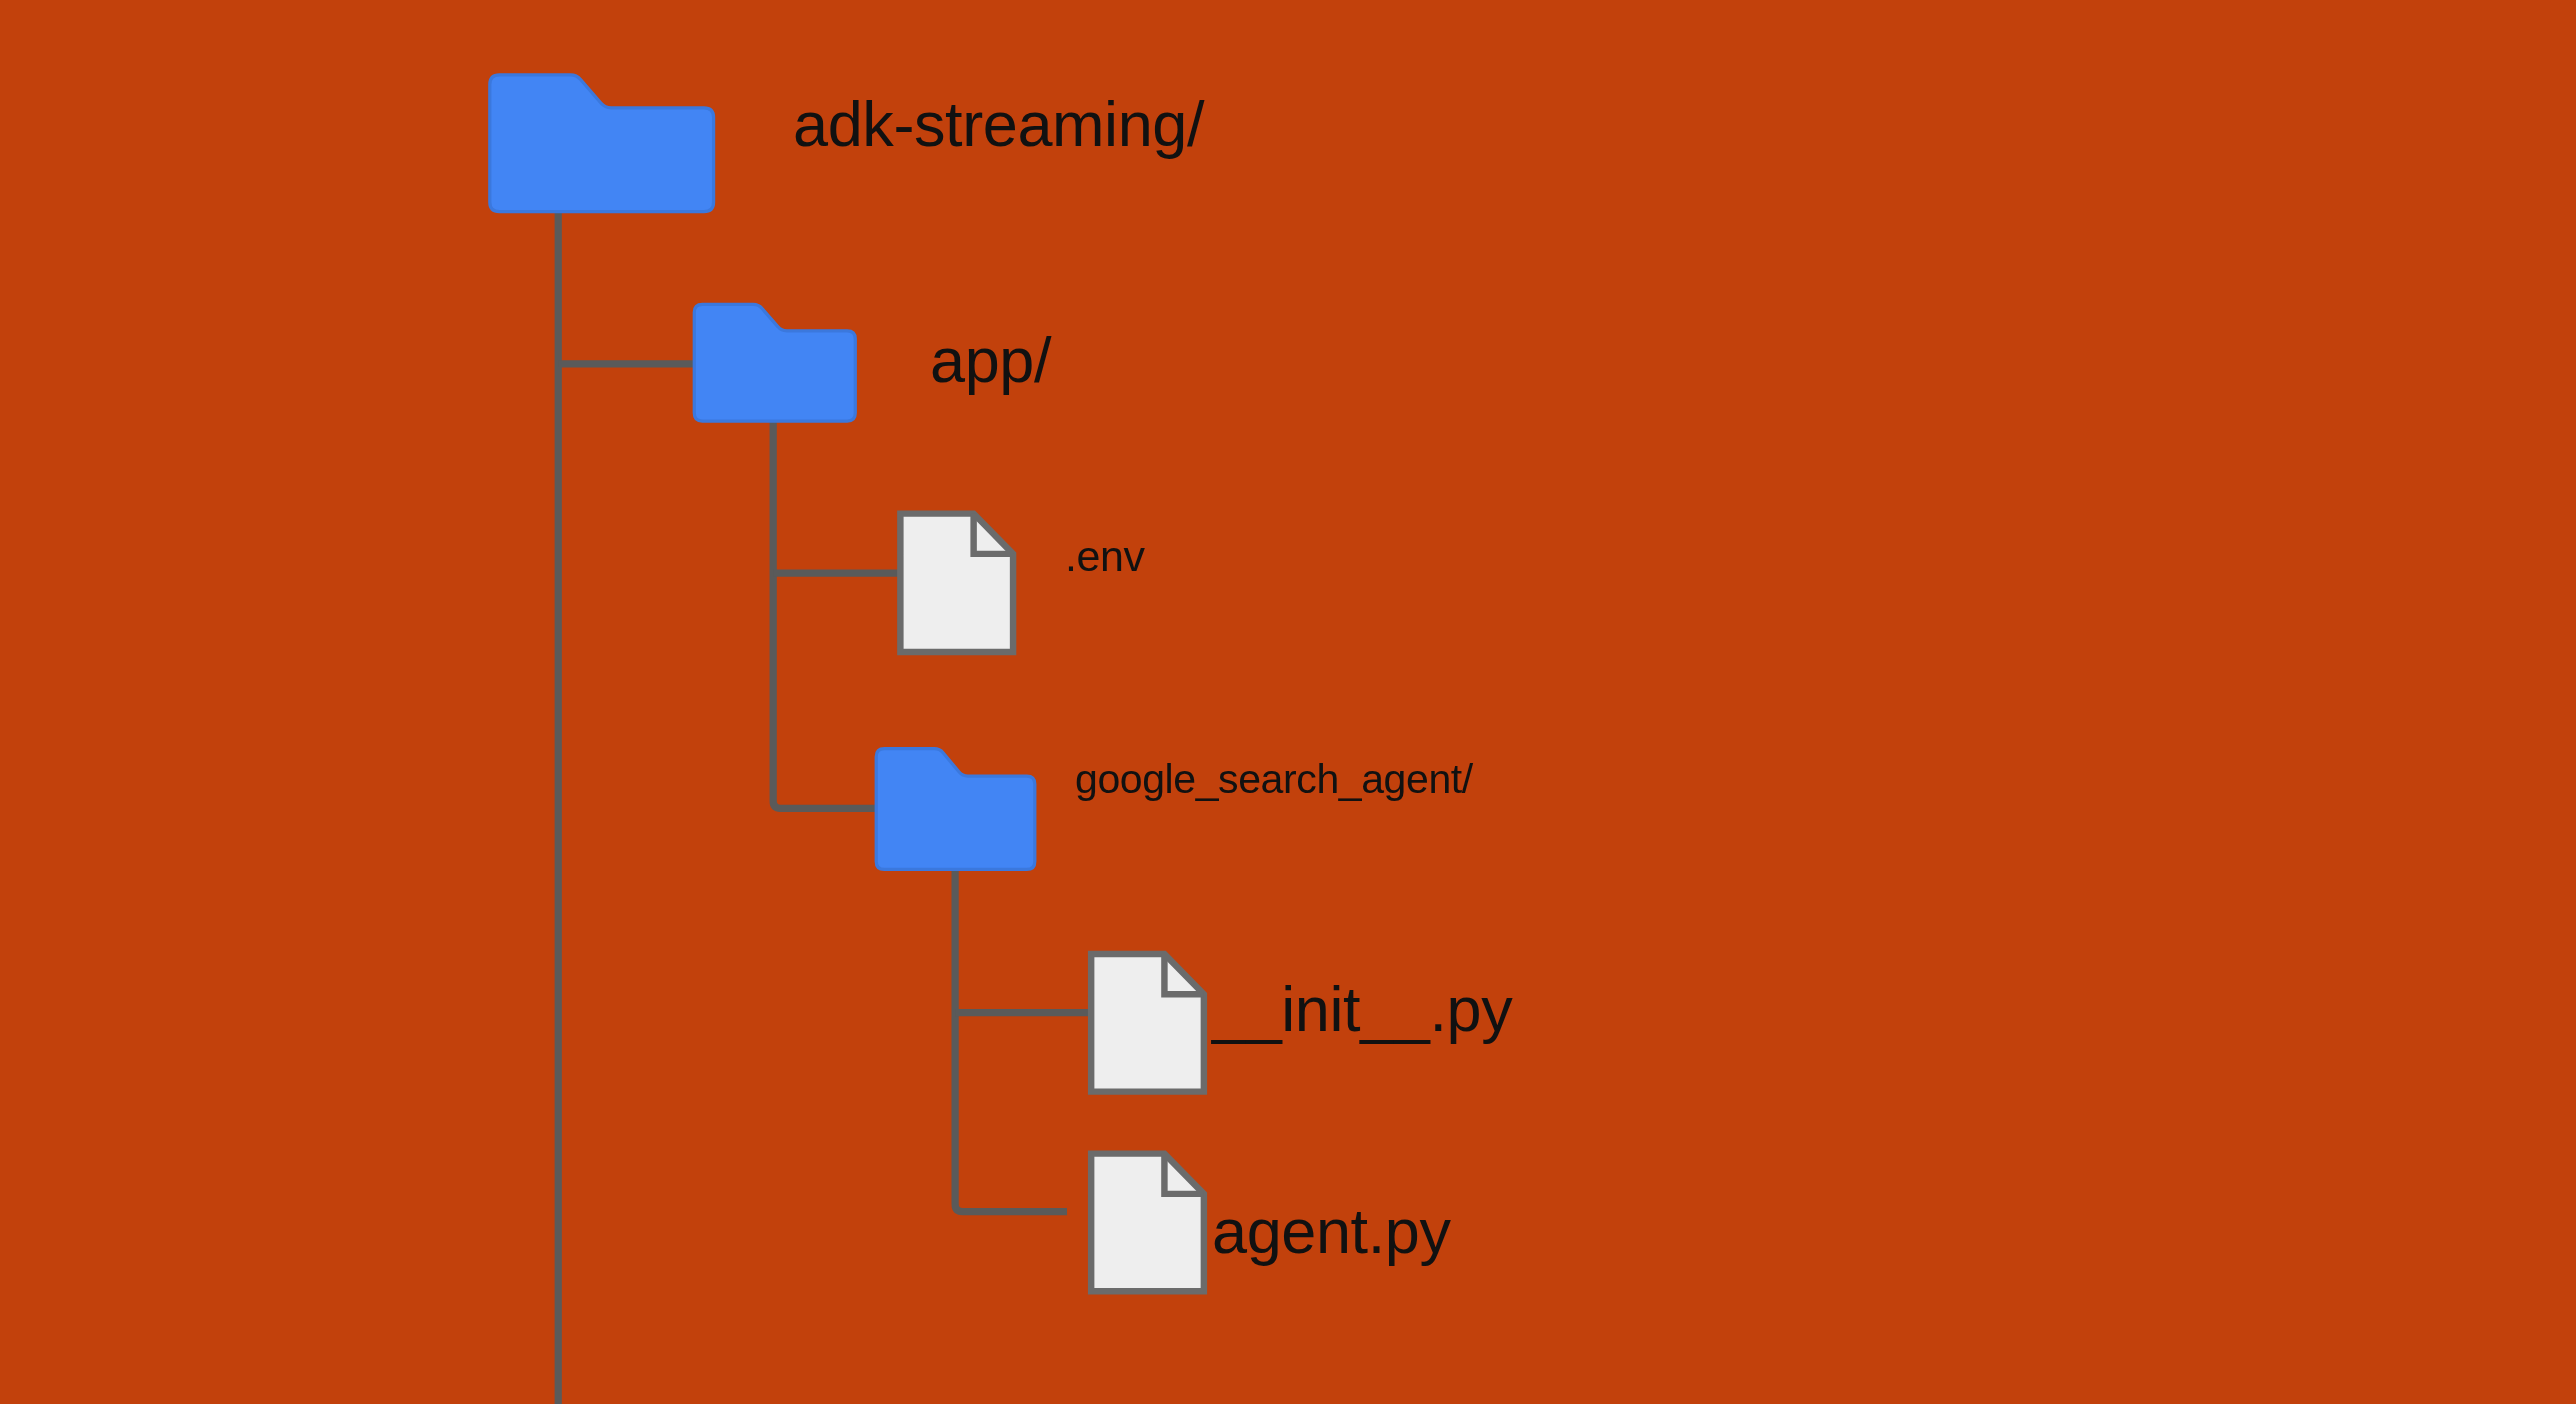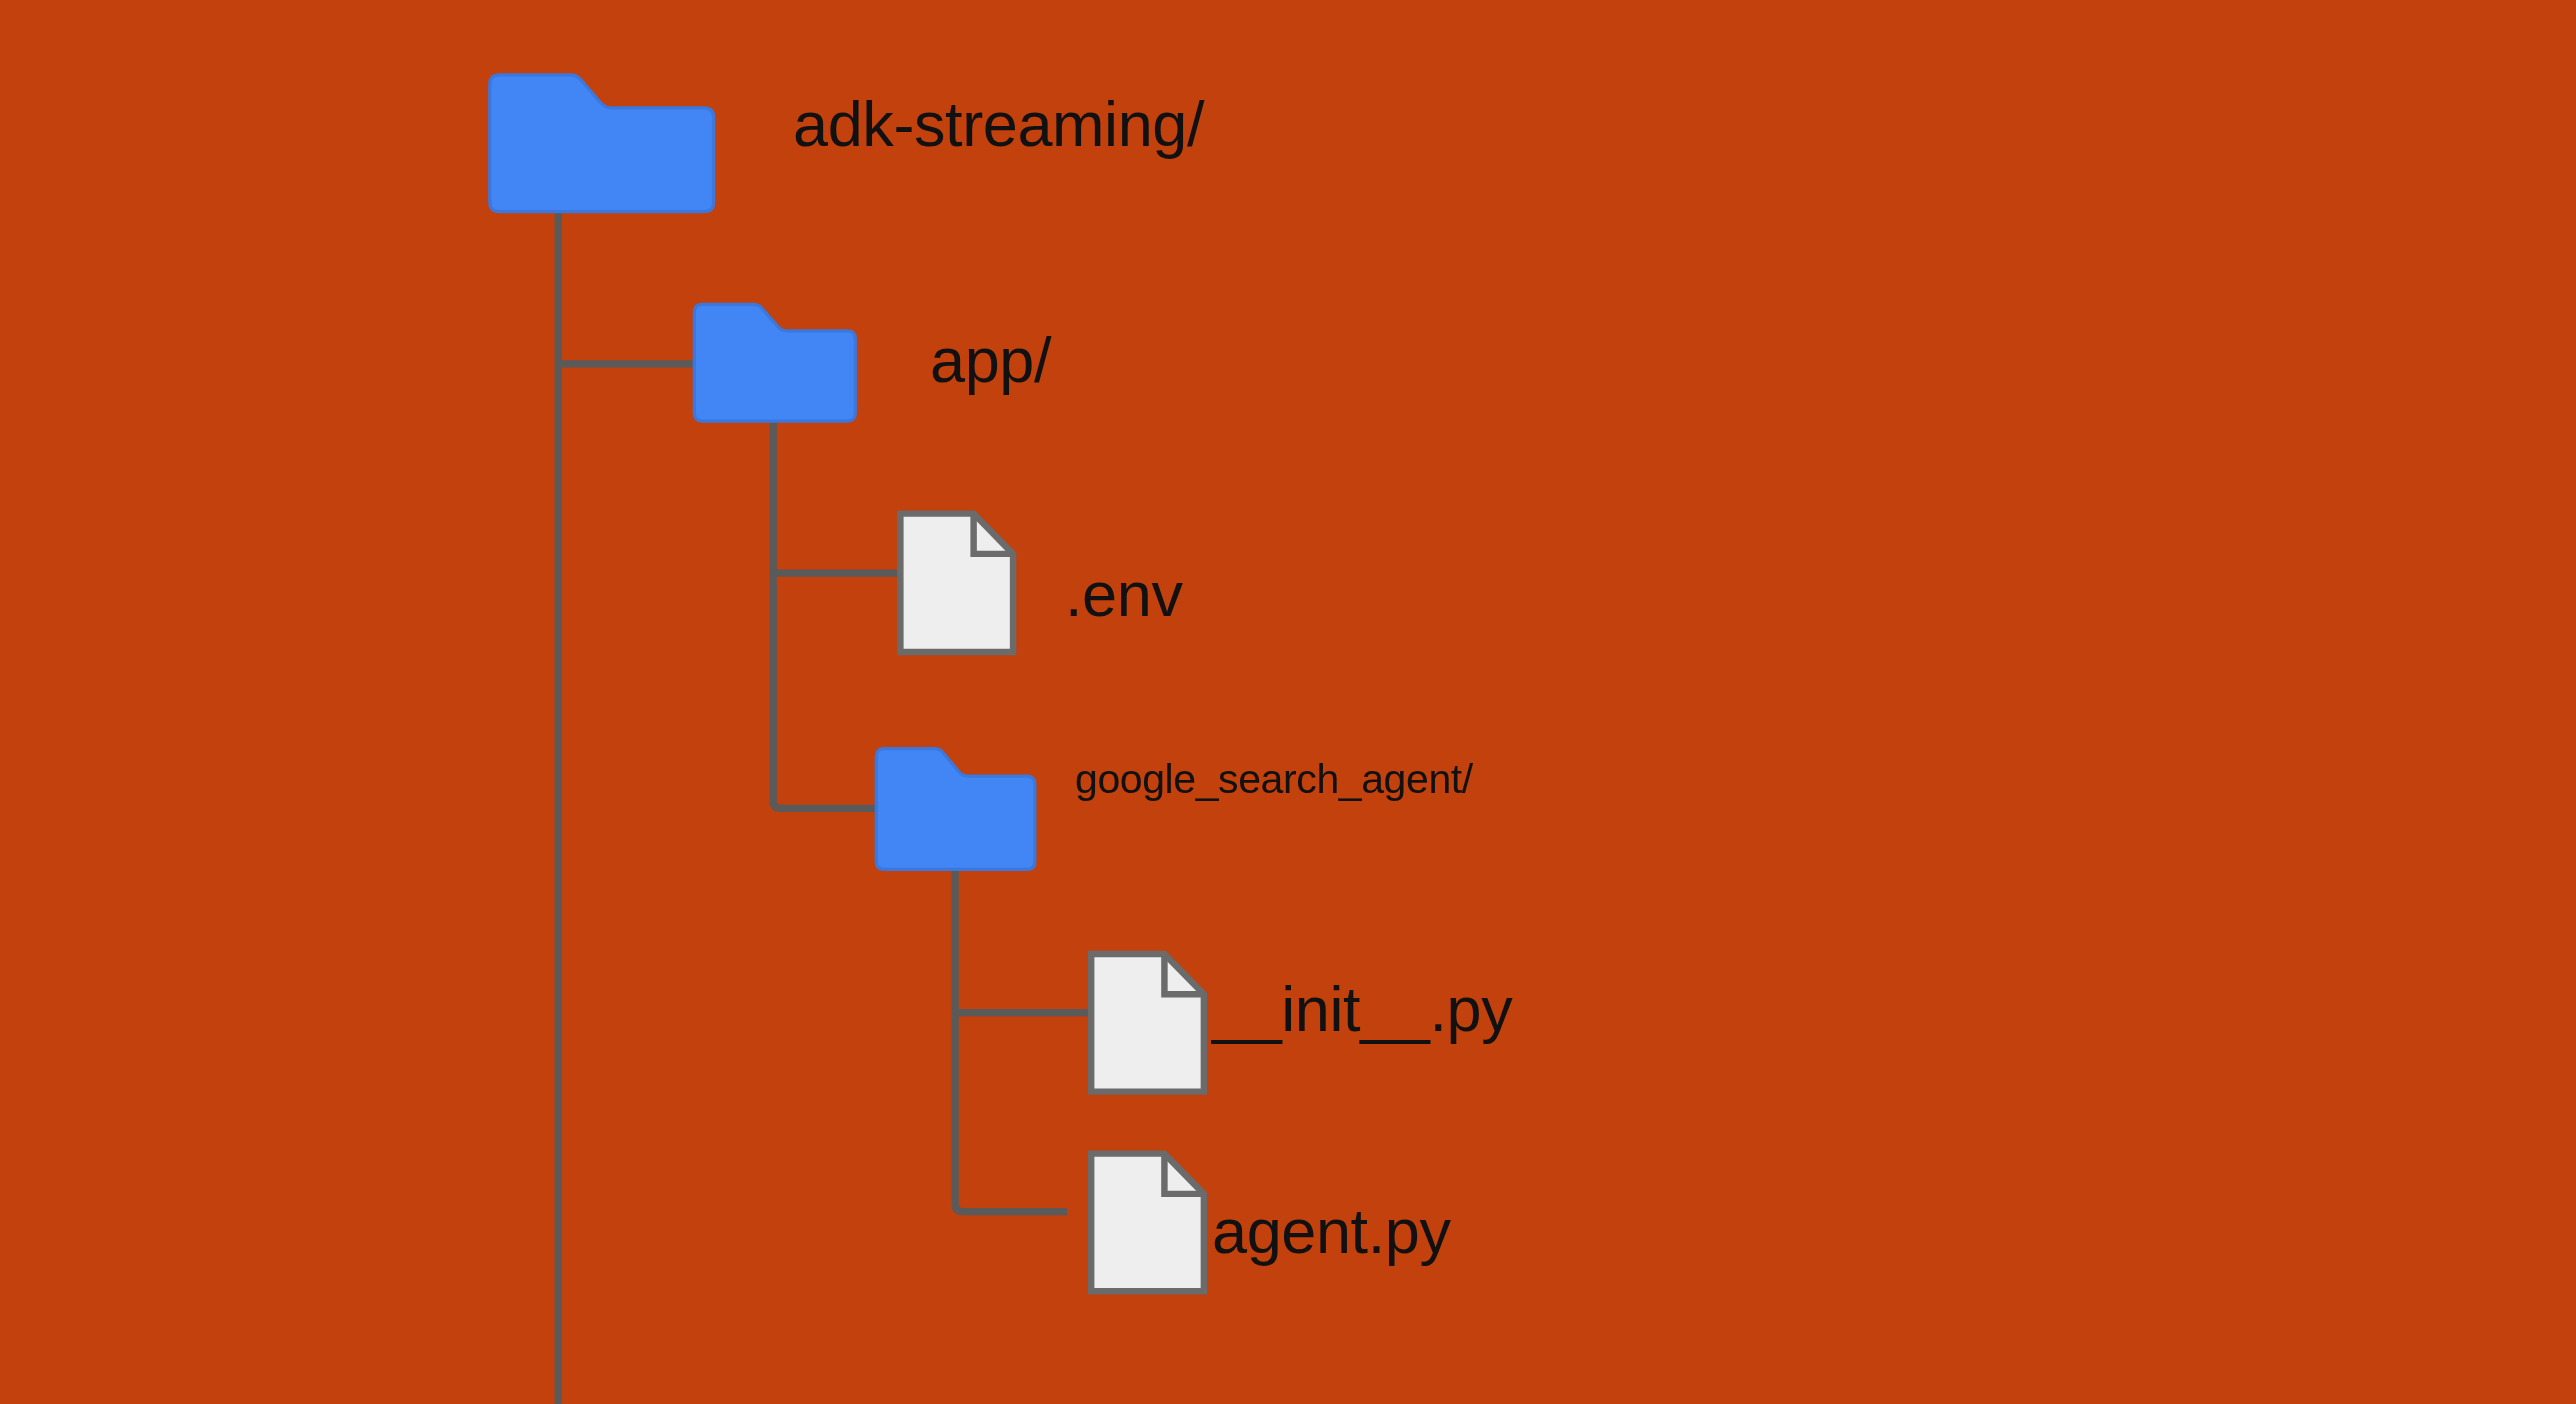--- a/index.html
+++ b/index.html
@@ -27,21 +27,21 @@
     position: absolute;
     color: #111111;
     font-family: "Liberation Sans", sans-serif;
     font-weight: 400;
     white-space: nowrap;
     letter-spacing: -0.4px;
     line-height: 1;
   }
   .lbl-root      { left: 793px;  top: 93px;  font-size: 63px; }
   .lbl-app       { left: 930px; top: 314px;  font-size: 63px; margin-top: 15px; }
-  .lbl-env       { left: 1065px; top: 535px;  font-size: 63px; margin-top: 28px; }
+  .lbl-env       { left: 1065px; top: 535px;  font-size: 43px; }
   .lbl-gsa       { left: 1075px; top: 759px;  font-size: 41px; }
   .lbl-init      { left: 1212px; top: 978px; font-size: 63px; }
   .lbl-agent     { left: 1212px; top: 1200px; font-size: 63px; }
 </style>
 </head>
 <body>
 
 <div id="stage">
 
   <svg id="tree-svg" viewBox="0 0 3199 1744" xmlns="http://www.w3.org/2000/svg">

